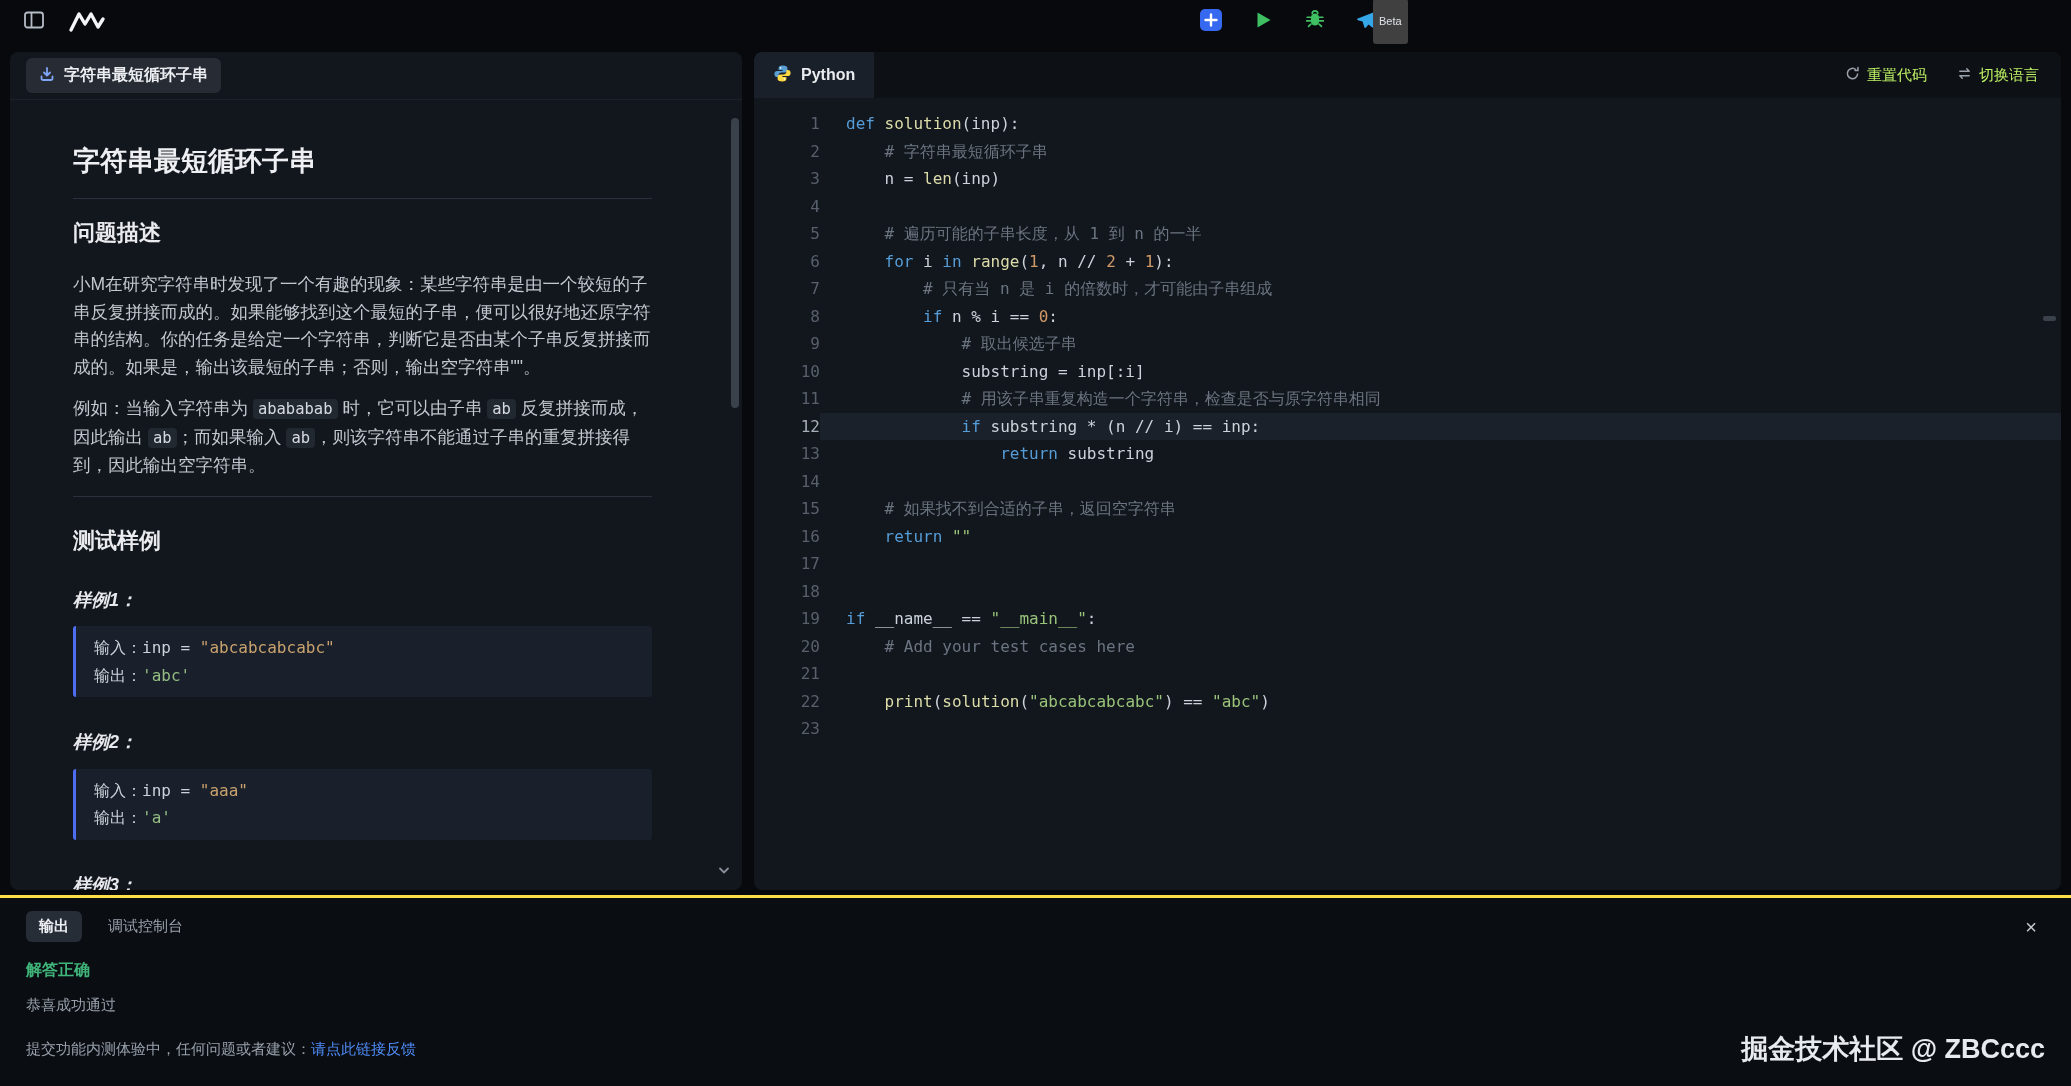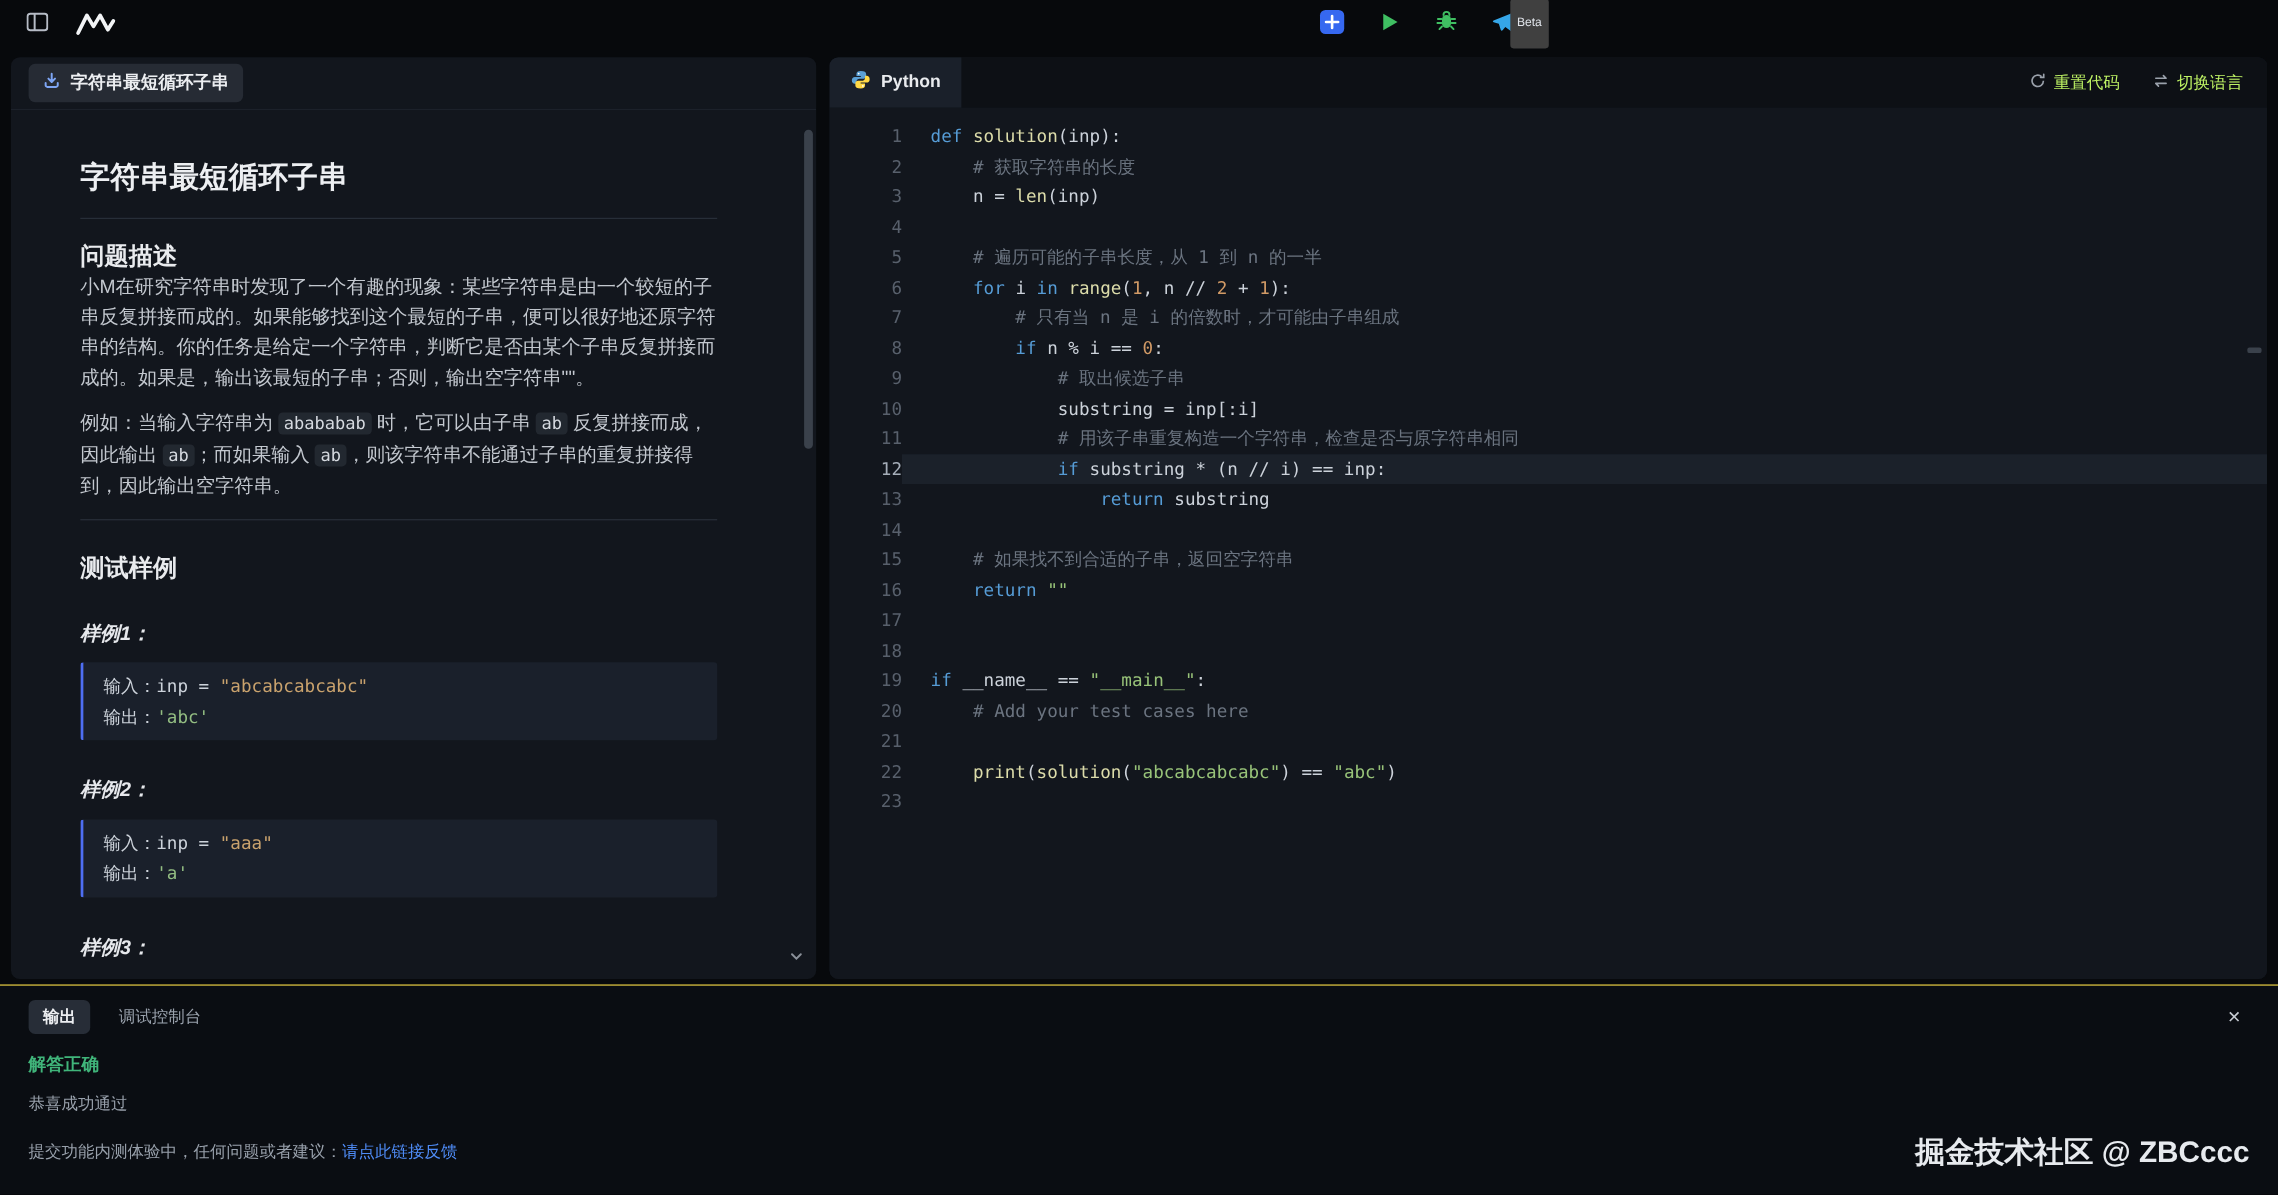--- a/index.html
+++ b/index.html
@@ -21,21 +21,21 @@
   .main{display:flex;gap:12px;padding:8px 10px 0;height:846px}
   .panel{background:#12161d;border-radius:8px}
 
   
   .left-panel{width:732px;display:flex;flex-direction:column;position:relative;overflow:hidden}
   .lp-header{height:48px;flex:0 0 48px;display:flex;align-items:center;padding:0 16px;border-bottom:1px solid #1c212a}
   .problem-badge{display:inline-flex;align-items:center;gap:9px;background:#262b34;border-radius:6px;padding:7px 13px;font-size:16px;font-weight:bold;color:#eceef1}
   .lp-content{flex:1;overflow:hidden;padding:44px 90px 0 63px;font-size:17.5px;line-height:27.5px;color:#c3c8cf}
   .problem-title{font-size:27px;line-height:34px;color:#edeff2;font-weight:bold;padding-bottom:20px;border-bottom:1px solid #2b313c}
   .section-heading{font-size:22px;line-height:28px;color:#e9ebee;font-weight:bold;margin-top:20px}
-  .lp-content p{}
+  .lp-content p{margin-top:24px}
   .lp-content p.follow{margin-top:14px}
   .divider{border:0;border-top:1px solid #2b313c;margin-top:16px}
   .samples-heading{margin-top:30px}
   .sample-label{font-size:18px;font-style:italic;font-weight:bold;color:#e6e8ec;margin-top:32px}
   .sample-block{margin-top:12px;background:#1a202b;border-left:3px solid #4e6ef2;padding:8px 18px;font-family:"DejaVu Sans Mono","Liberation Mono",monospace;font-size:16px;line-height:27.5px;border-radius:3px;color:#ced3da}
   .sample-line{white-space:pre}
   .inline-code{font-family:"DejaVu Sans Mono","Liberation Mono",monospace;font-size:15.5px;background:rgba(118,128,140,.17);border-radius:4px;padding:1px 5px;color:#d6dae0}
   .lp-scrollbar{position:absolute;right:3px;top:66px;width:8px;height:290px;border-radius:4px;background:#3a414b}
   .lp-chevron{position:absolute;right:10px;bottom:8px;display:flex}
 
@@ -57,21 +57,21 @@
   .t-kw{color:#569cd6}
   .t-fn{color:#dcdcaa}
   .t-num{color:#d19a66}
   .t-str{color:#98c379}
   .t-com{color:#6b7480}
   .t-pl{color:#ccd2da}
   .t-sstr{color:#c9a26d}
   .t-sout{color:#93bd82}
 
   
-  .bottom-panel{position:absolute;left:0;top:895px;width:100%;height:191px;background:#0a0d12;border-top:1px solid #fde047;padding:13px 26px 0}
+  .bottom-panel{position:absolute;left:0;top:895px;width:100%;height:191px;background:#0a0d12;border-top:3px solid #fde047;padding:13px 26px 0}
   .bp-tabs{display:flex;align-items:center}
   .bp-tab-active{background:#272d37;border-radius:6px;padding:6px 13px;font-size:15px;font-weight:bold;color:#eceef1}
   .bp-tab{margin-left:26px;font-size:15px;color:#99a1ac}
   .bp-close{margin-left:auto;font-size:20px;color:#c6cbd2;line-height:1;width:28px;height:28px}
   .bp-result{margin-top:18px;font-size:16px;font-weight:600;color:#40b57a}
   .bp-sub{margin-top:15px;font-size:15px;color:#98a0ab}
   .bp-footer{margin-top:16px;display:flex;align-items:center;justify-content:space-between}
   .bp-feedback{font-size:15px;color:#98a0ab}
   .bp-feedback a{color:#4f8cf7;text-decoration:none}
   .watermark{font-size:27px;font-weight:600;color:#e7eaee}
@@ -215,21 +215,21 @@
       </div>
     </div>
     <div class="editor-body">
       <div>
           <div class="code-row">
             <span class="ln">1</span>
             <span class="code-text"><span class="t-kw">def </span><span class="t-fn">solution</span><span class="t-pl">(inp):</span></span>
           </div>
           <div class="code-row">
             <span class="ln">2</span>
-            <span class="code-text"><span class="t-com">    # 获取字符串的长度</span></span>
+            <span class="code-text"><span class="t-com">    # 字符串最短循环子串</span></span>
           </div>
           <div class="code-row">
             <span class="ln">3</span>
             <span class="code-text"><span class="t-pl">    n = </span><span class="t-fn">len</span><span class="t-pl">(inp)</span></span>
           </div>
           <div class="code-row">
             <span class="ln">4</span>
             <span class="code-text"></span>
           </div>
           <div class="code-row">

